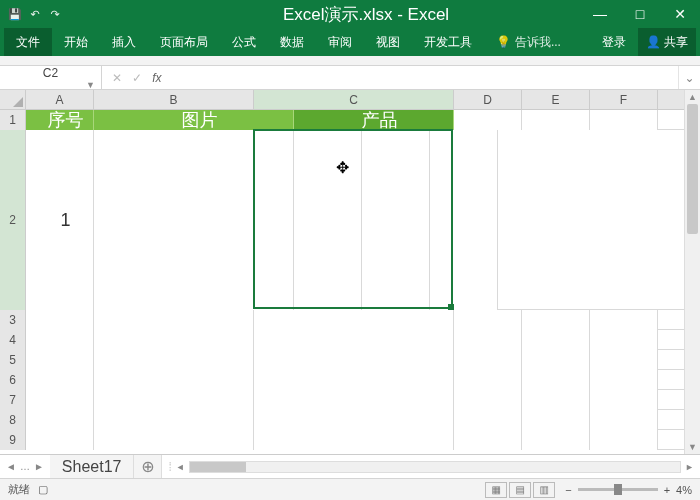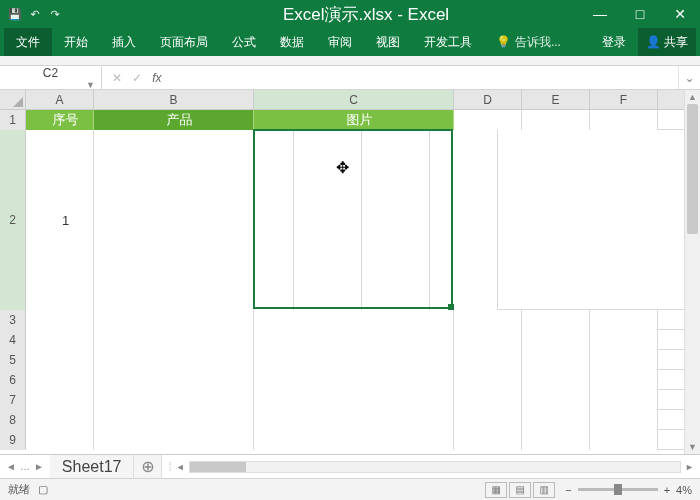--- a/index.html
+++ b/index.html
@@ -33,21 +33,21 @@
 .col-headers { height: 20px; display: flex; background: #e6e6e6; border-bottom: 1px solid #ccc; }
 .corner { width: 26px; border-right: 1px solid #ccc; background: #e6e6e6; position: relative; }
 .corner::after { content: ""; position: absolute; right: 2px; bottom: 2px; border: 5px solid transparent; border-right-color: #b0b0b0; border-bottom-color: #b0b0b0; }
 .colh { border-right: 1px solid #ccc; display: flex; align-items: center; justify-content: center; color: #555; font-size: 12px; background: #e6e6e6; }
 .colh.sel { background: #d3e5d3; }
 
 .rows { flex: 1; overflow: hidden; position: relative; }
 .row { display: flex; border-bottom: 1px solid #d9d9d9; }
 .rowh { width: 26px; background: #e6e6e6; border-right: 1px solid #ccc; display: flex; align-items: center; justify-content: center; color: #555; font-size: 12px; }
 .rowh.sel { background: #d3e5d3; }
-.cell { border-right: 1px solid #d9d9d9; display: flex; align-items: center; justify-content: center; font-size: 13px; color: #333; background: #fff; position: relative; padding-left: 12px; }
+.cell { border-right: 1px solid #d9d9d9; display: flex; align-items: center; justify-content: center; font-size: 18px; color: #333; background: #fff; position: relative; padding-left: 12px; }
 .hdr-cell { background: #7bc043; color: #fff; border-right: 1px solid #a8d77a; }
 .hdr-cell.dark { background: #5ca82f; }
 
 .selection { position: absolute; border: 2px solid #1a7b3c; pointer-events: none; }
 .selection .handle { position: absolute; right: -3px; bottom: -3px; width: 6px; height: 6px; background: #1a7b3c; }
 
 .cursor-plus { position: absolute; font-size: 16px; color: #000; pointer-events: none; }
 
 .v-scroll { position: absolute; right: 0; top: 0; bottom: 0; width: 16px; background: #f0f0f0; border-left: 1px solid #ddd; }
 .v-scroll .thumb { position: absolute; left: 2px; right: 2px; top: 14px; height: 130px; background: #c8c8c8; border-radius: 2px; }
@@ -136,22 +136,22 @@
       <div class="colh" style="width: 160px;">B</div>
       <div class="colh sel" style="width: 200px;">C</div>
       <div class="colh" style="width: 68px;">D</div>
       <div class="colh" style="width: 68px;">E</div>
       <div class="colh" style="width: 68px;">F</div>
     </div>
   <div class="rows" id="rows">
     <div class="row" style="height: 20px;">
         <div class="rowh" style="height: 20px;">1</div>
         <div class="cell hdr-cell" style="width: 68px; height: 20px;">序号</div>
+        <div class="cell hdr-cell" style="width: 200px; height: 20px;">图片</div>
         <div class="cell hdr-cell dark" style="width: 160px; height: 20px;">产品</div>
-        <div class="cell hdr-cell" style="width: 200px; height: 20px;">图片</div>
         <div class="cell" style="width: 68px; height: 20px;"></div>
         <div class="cell" style="width: 68px; height: 20px;"></div>
         <div class="cell" style="width: 68px; height: 20px;"></div>
       </div>
       <div class="row" style="height: 180px;">
         <div class="rowh sel" style="height: 180px;">2</div>
         <div class="cell" style="width: 68px; height: 180px;">1</div>
         <div class="cell" style="width: 200px; height: 180px;"></div>
         <div class="cell" style="width: 68px; height: 180px;"></div>
         <div class="cell" style="width: 68px; height: 180px;"></div>

